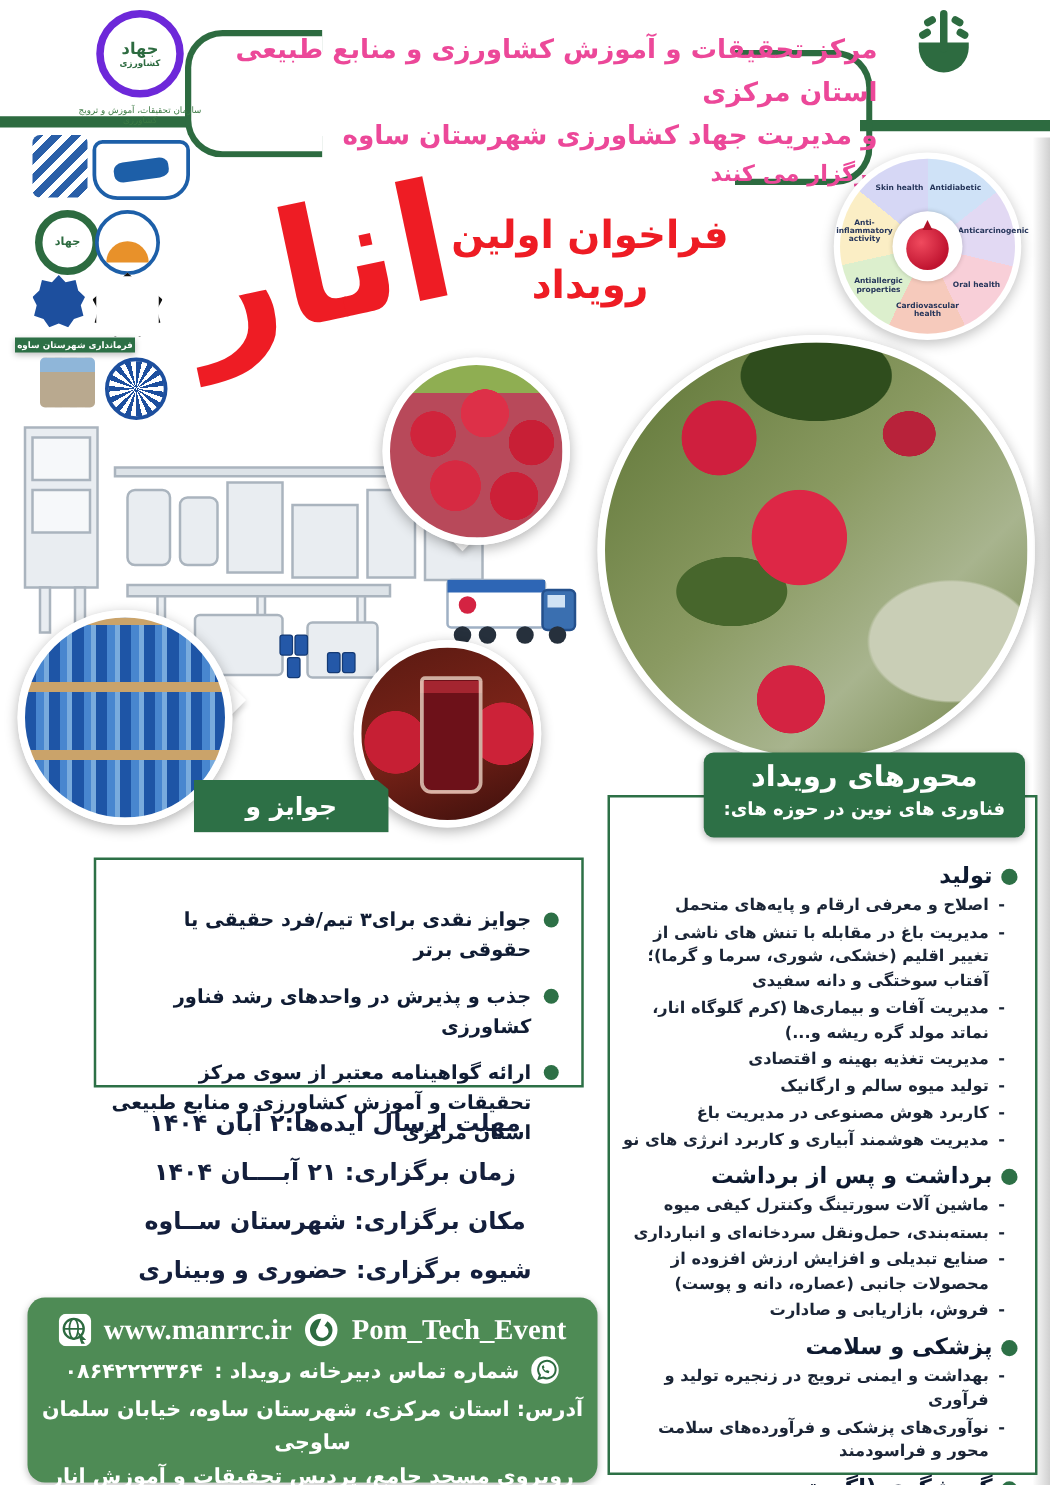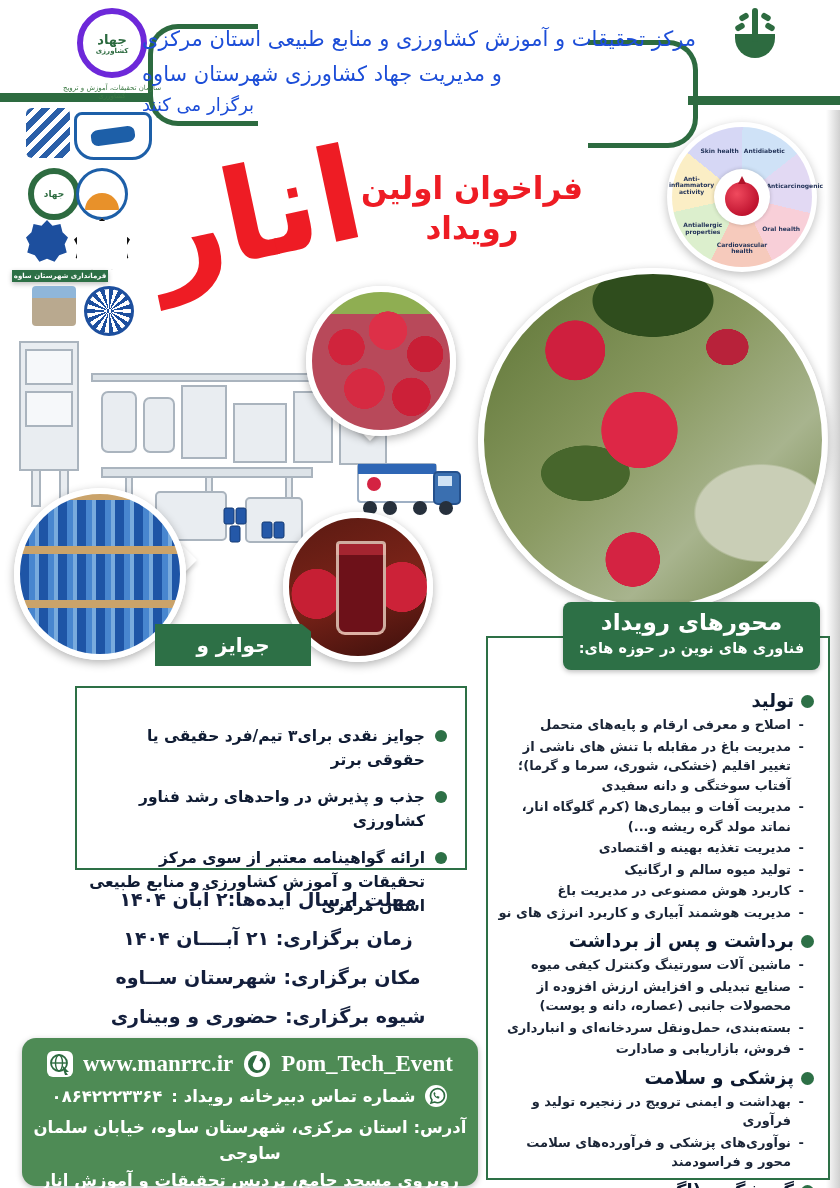--- a/index.html
+++ b/index.html
@@ -4,21 +4,21 @@
 <style>
   html,body{margin:0;padding:0;background:#fff;}
   #poster{position:relative;width:840px;height:1188px;background:#fff;overflow:hidden;
           font-family:"DejaVu Sans",sans-serif;}
   .abs{position:absolute;}
   
   .bar{background:#2d6b40;height:9px;}
   .bracket{border:5px solid #2d6b40;}
   .bracket.left{border-right:none;border-radius:30px 0 0 30px;}
   .bracket.right{border-left:none;border-radius:0 30px 30px 0;}
-  .org-lines{width:560px;text-align:left;color:#1d4ed8;font-weight:normal;direction:rtl;}
+  .org-lines{width:560px;text-align:right;color:#ec4899;font-weight:bold;direction:rtl;}
   .org-l1,.org-l2{font-size:21px;line-height:1.65;}
   .org-l3{font-size:18px;line-height:1.6;}
   
   .logo-caption{font-size:7px;color:#3c7a44;text-align:center;direction:rtl;line-height:1.2;}
   .ring-logo{border:6px solid #6d28d9;border-radius:50%;display:flex;flex-direction:column;
              align-items:center;justify-content:center;color:#2d6b40;font-weight:bold;direction:rtl;}
   .mini-logo{display:flex;align-items:center;justify-content:center;}
   
   .big-anar{font-size:128px;font-weight:bold;color:#ee1c24;transform:rotate(-12deg);
             direction:rtl;line-height:1;}
@@ -312,22 +312,22 @@
           <li>تولید میوه سالم و ارگانیک</li>
           <li>کاربرد هوش مصنوعی در مدیریت باغ</li>
           <li>مدیریت هوشمند آبیاری و کاربرد انرژی های نو</li>
         </ul>
     </div>
     <div class="axis-section">
       <div class="axis-heading">برداشت و پس از برداشت</div>
       <ul class="axis-items">
 
       <li>ماشین آلات سورتینگ وکنترل کیفی میوه</li>
+          <li>بسته‌بندی، حمل‌ونقل سردخانه‌ای و انبارداری</li>
           <li>صنایع تبدیلی و افزایش ارزش افزوده از محصولات جانبی (عصاره، دانه و پوست)</li>
-          <li>بسته‌بندی، حمل‌ونقل سردخانه‌ای و انبارداری</li>
           <li>فروش، بازاریابی و صادارت</li>
         </ul>
     </div>
     <div class="axis-section">
       <div class="axis-heading">پزشکی و سلامت</div>
       <ul class="axis-items">
 
       <li>بهداشت و ایمنی ترویج در زنجیره تولید و فرآوری</li>
           <li>نوآوری‌های پزشکی و فرآورده‌های سلامت محور و فراسودمند</li>
         </ul>

